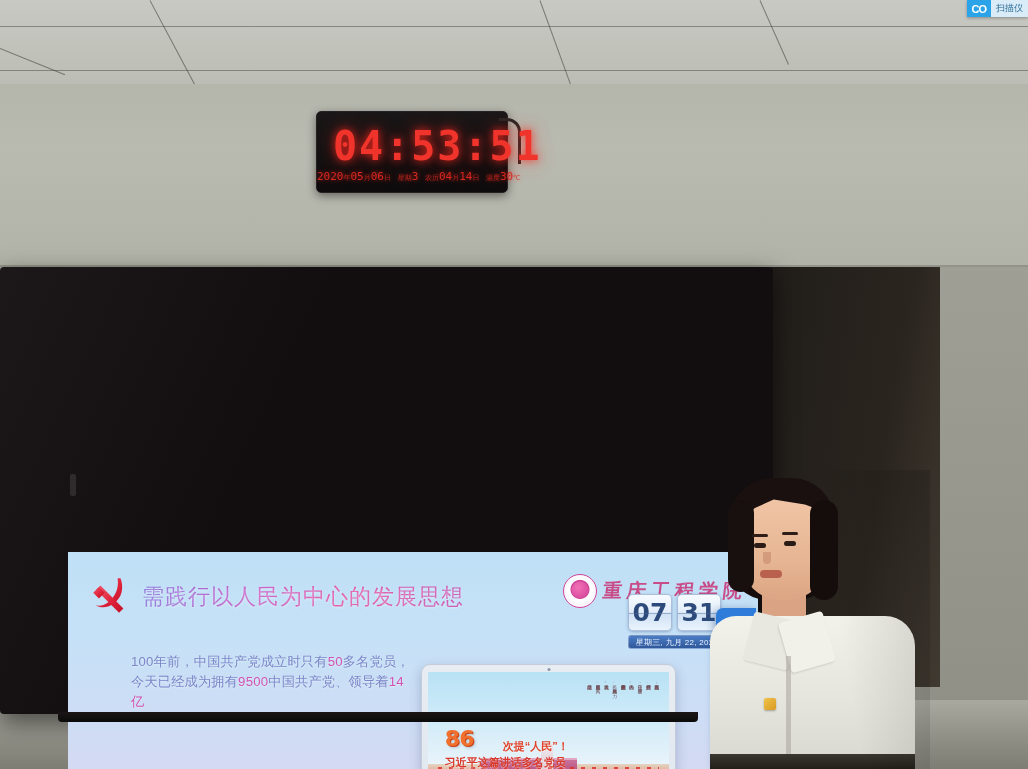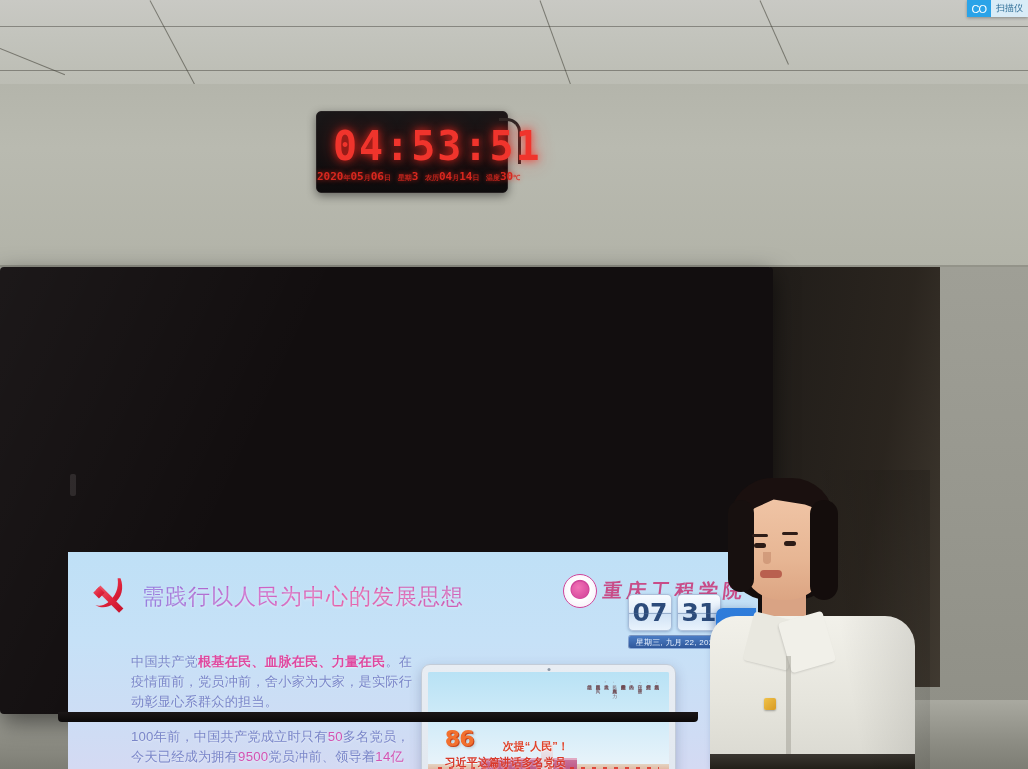--- a/index.html
+++ b/index.html
@@ -60,21 +60,21 @@
     font-family:"DejaVu Sans Mono","Liberation Mono",monospace;
     font-size:40px; font-weight:bold; letter-spacing:2px;
     color:#f0342c;
     text-shadow:0 0 9px rgba(255,40,30,.85), 0 0 20px rgba(255,40,30,.45);
     margin-left:16px;
   }
   .led-date {
     position:absolute; left:0; right:0; top:58px;
     text-align:center;
     font-family:"DejaVu Sans Mono","Liberation Mono",monospace;
-    font-size:11px; font-weight:bold; letter-spacing:0px;
+    font-size:11px; font-weight:normal; letter-spacing:0px;
     color:#d8281f;
     text-shadow:0 0 5px rgba(255,40,30,.75);
     white-space:nowrap;
   }
   .led-date .sm { font-size:7px; opacity:.85; }
 
   
   #tv {
     position:absolute; left:0px; top:267px; width:773px; height:447px;
     background:#120e0f;
@@ -324,21 +324,21 @@
     opacity:.93;
   }
 
   
   #corner-badge {
     position:absolute; right:0px; top:0px; height:17px;
     display:flex; align-items:stretch;
     box-shadow:0 1px 3px rgba(0,0,0,.3);
   }
   #corner-badge .cb-icon {
-    background:#2aa3e8; color:#fff; font-size:11px; font-weight:normal;
+    background:#2aa3e8; color:#fff; font-size:11px; font-weight:bold;
     padding:0 5px; display:flex; align-items:center; letter-spacing:-1px;
   }
   #corner-badge .cb-text {
     background:#d9ecf7; color:#2a6b95; font-size:9px;
     padding:1px 5px; display:flex; align-items:center; white-space:nowrap;
   }
 </style>
 </head>
 <body>
 
@@ -401,24 +401,21 @@
     <div id="clock-widget">
       <div class="flip-row">
         <div class="flip-card">07</div>
         <div class="flip-card">31</div>
       </div>
       <div class="flip-date">星期三, 九月 22, 2021</div>
     </div>
 
     <div id="slide-body">
       <p class="para">
-        <span>中国共产党</span><span class="hl-pink">根基在民、血脉在民、力量在民</span><span>。在疫情面前，党员冲前，舍小家为大家，是实际行动彰显心系群众的担当。</span>
-      </p>
-      <p class="para">
-        <span>100年前，中国共产党成立时只有</span><span class="hl-mag">50</span><span>多名党员，今天已经成为拥有</span><span class="hl-mag">9500</span><span>党员冲前、领导着</span><span class="hl-mag">14亿</span>
+        <span>100年前，中国共产党成立时只有</span><span class="hl-mag">50</span><span>多名党员，今天已经成为拥有</span><span class="hl-mag">9500</span><span>中国共产党、领导着</span><span class="hl-mag">14亿</span>
       </p>
 
     </div>
 
     <div id="monitor-wrap">
       <div id="monitor-frame">
         <div id="monitor-screen">
           <div class="mon-sky"></div>
           <div class="mon-building"></div>
           <div class="mon-monument"></div>

